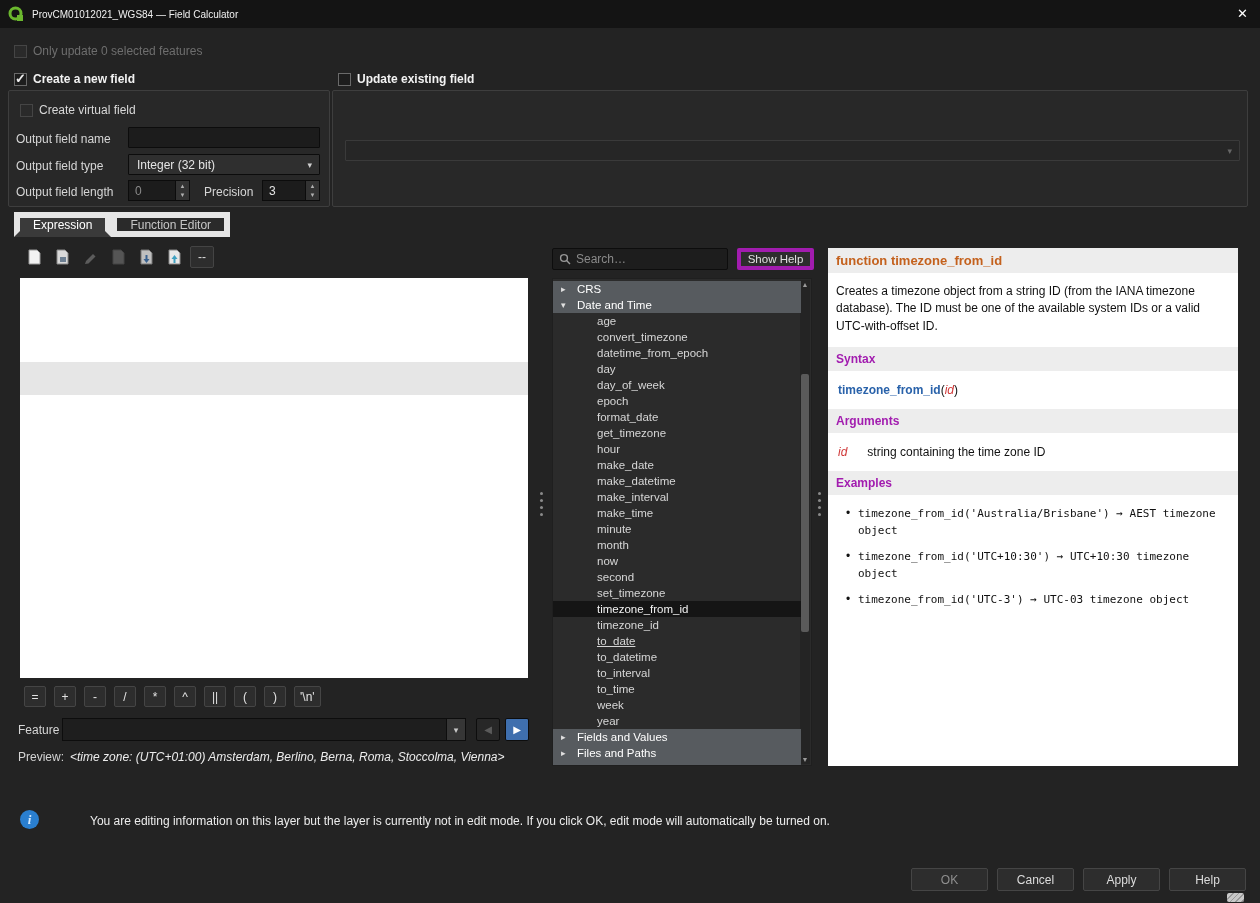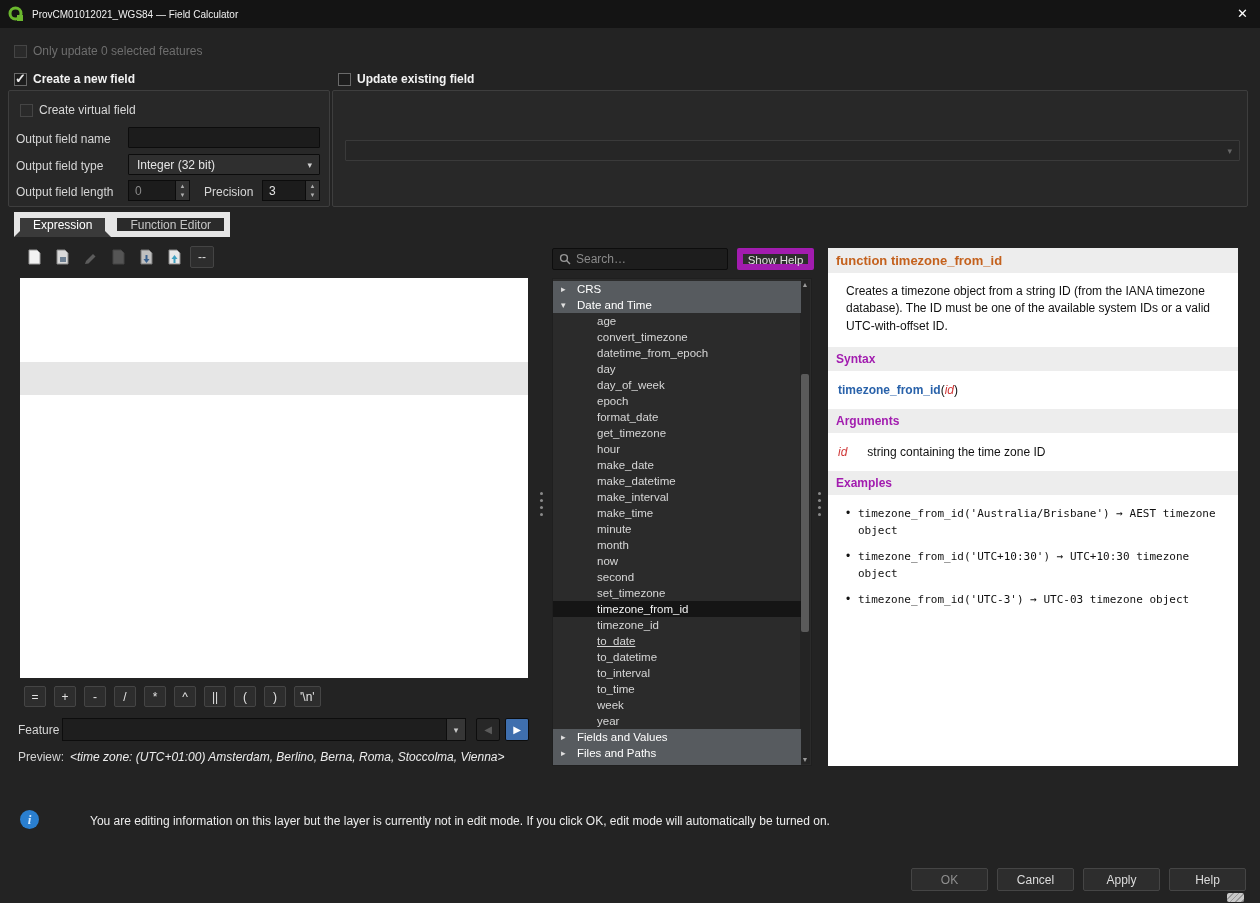--- a/index.html
+++ b/index.html
@@ -70,38 +70,38 @@
   #prev-feature { left:476px; background:#272727; color:#5a5a5a; }
   #next-feature { left:505px; background:#3f6fae; color:#ffffff; }
 
   .preview-row { position:absolute; left:18px; top:750px; display:flex; gap:6px; align-items:flex-end; }
   .preview-val { font-style:italic; color:#ececec; }
 
   
   .search-box { position:absolute; left:552px; top:248px; width:176px; height:22px; background:#1d1d1d; border:1px solid #0d0d0d; border-radius:2px; display:flex; align-items:center; padding:0 6px; gap:5px; }
   .search-box input { flex:1; background:transparent; border:none; outline:none; color:#e0e0e0; font-size:12px; font-family:"Liberation Sans", sans-serif; min-width:0; }
   .search-box input::placeholder { color:#8a8a8a; }
-  .push-btn { background:#2d2d2d; border:6px solid #a21caf; border-radius:2px; color:#e0e0e0; font-size:11.5px; }
+  .push-btn { background:#2d2d2d; border:4px solid #a21caf; border-radius:2px; color:#e0e0e0; font-size:11.5px; }
   #show-help-btn { position:absolute; left:737px; top:248px; width:77px; height:22px; }
 
   #function-tree { position:absolute; left:552px; top:278px; width:260px; height:488px; background:#2b2b2b; border:1px solid #1f1f1f; overflow:hidden; }
   .tree-row { position:absolute; left:0; width:248px; height:16px; display:flex; align-items:center; padding-left:44px; font-size:11.5px; color:#d6d6d6; }
   .tree-row.group { padding-left:8px; gap:6px; background:#575b5f; color:#ffffff; }
   .tree-row.selected { background:#151515; color:#f2f2f2; }
   .chev { font-size:9px; color:#e0e0e0; width:10px; flex:none; }
   .vsb { position:absolute; right:1px; top:1px; width:10px; height:484px; background:#242424; }
   .vsb .thumb { position:absolute; left:1px; top:94px; width:8px; height:258px; background:#5a5a5a; border-radius:2px; }
   .vsb .sbarrow { position:absolute; left:0; width:10px; text-align:center; font-size:7px; color:#9a9a9a; }
 
   
   #help-panel { position:absolute; left:828px; top:248px; width:410px; height:518px; background:#ffffff; color:#111; overflow:hidden; }
   .help-band { background:#ededed; padding:5px 8px; font-weight:bold; }
   #help-title { color:#c4611d; font-size:13px; }
   .sec-header { color:#a21caf; font-size:12px; margin-top:10px; }
-  .help-desc { padding:10px 8px 2px 18px; line-height:1.45; width:404px; }
+  .help-desc { padding:10px 8px 2px 8px; line-height:1.45; width:404px; }
   .syntax-line { padding:12px 10px 2px 10px; font-size:12px; }
   .sy-fn { color:#2962aa; font-weight:bold; }
   .sy-arg { color:#d03a3a; font-style:italic; }
   .arg-row { padding:12px 10px 2px 10px; display:flex; gap:20px; }
   .arg-name { color:#d03a3a; font-style:italic; }
   #examples-list { list-style:none; margin:10px 0 0 30px; }
   #examples-list li { position:relative; width:362px; margin-bottom:9px; line-height:1.35; }
   #examples-list li::before { content:"•"; position:absolute; left:-12px; top:0; color:#111; }
   .code { font-family:"DejaVu Sans Mono", monospace; font-size:11px; color:#111; }
 

